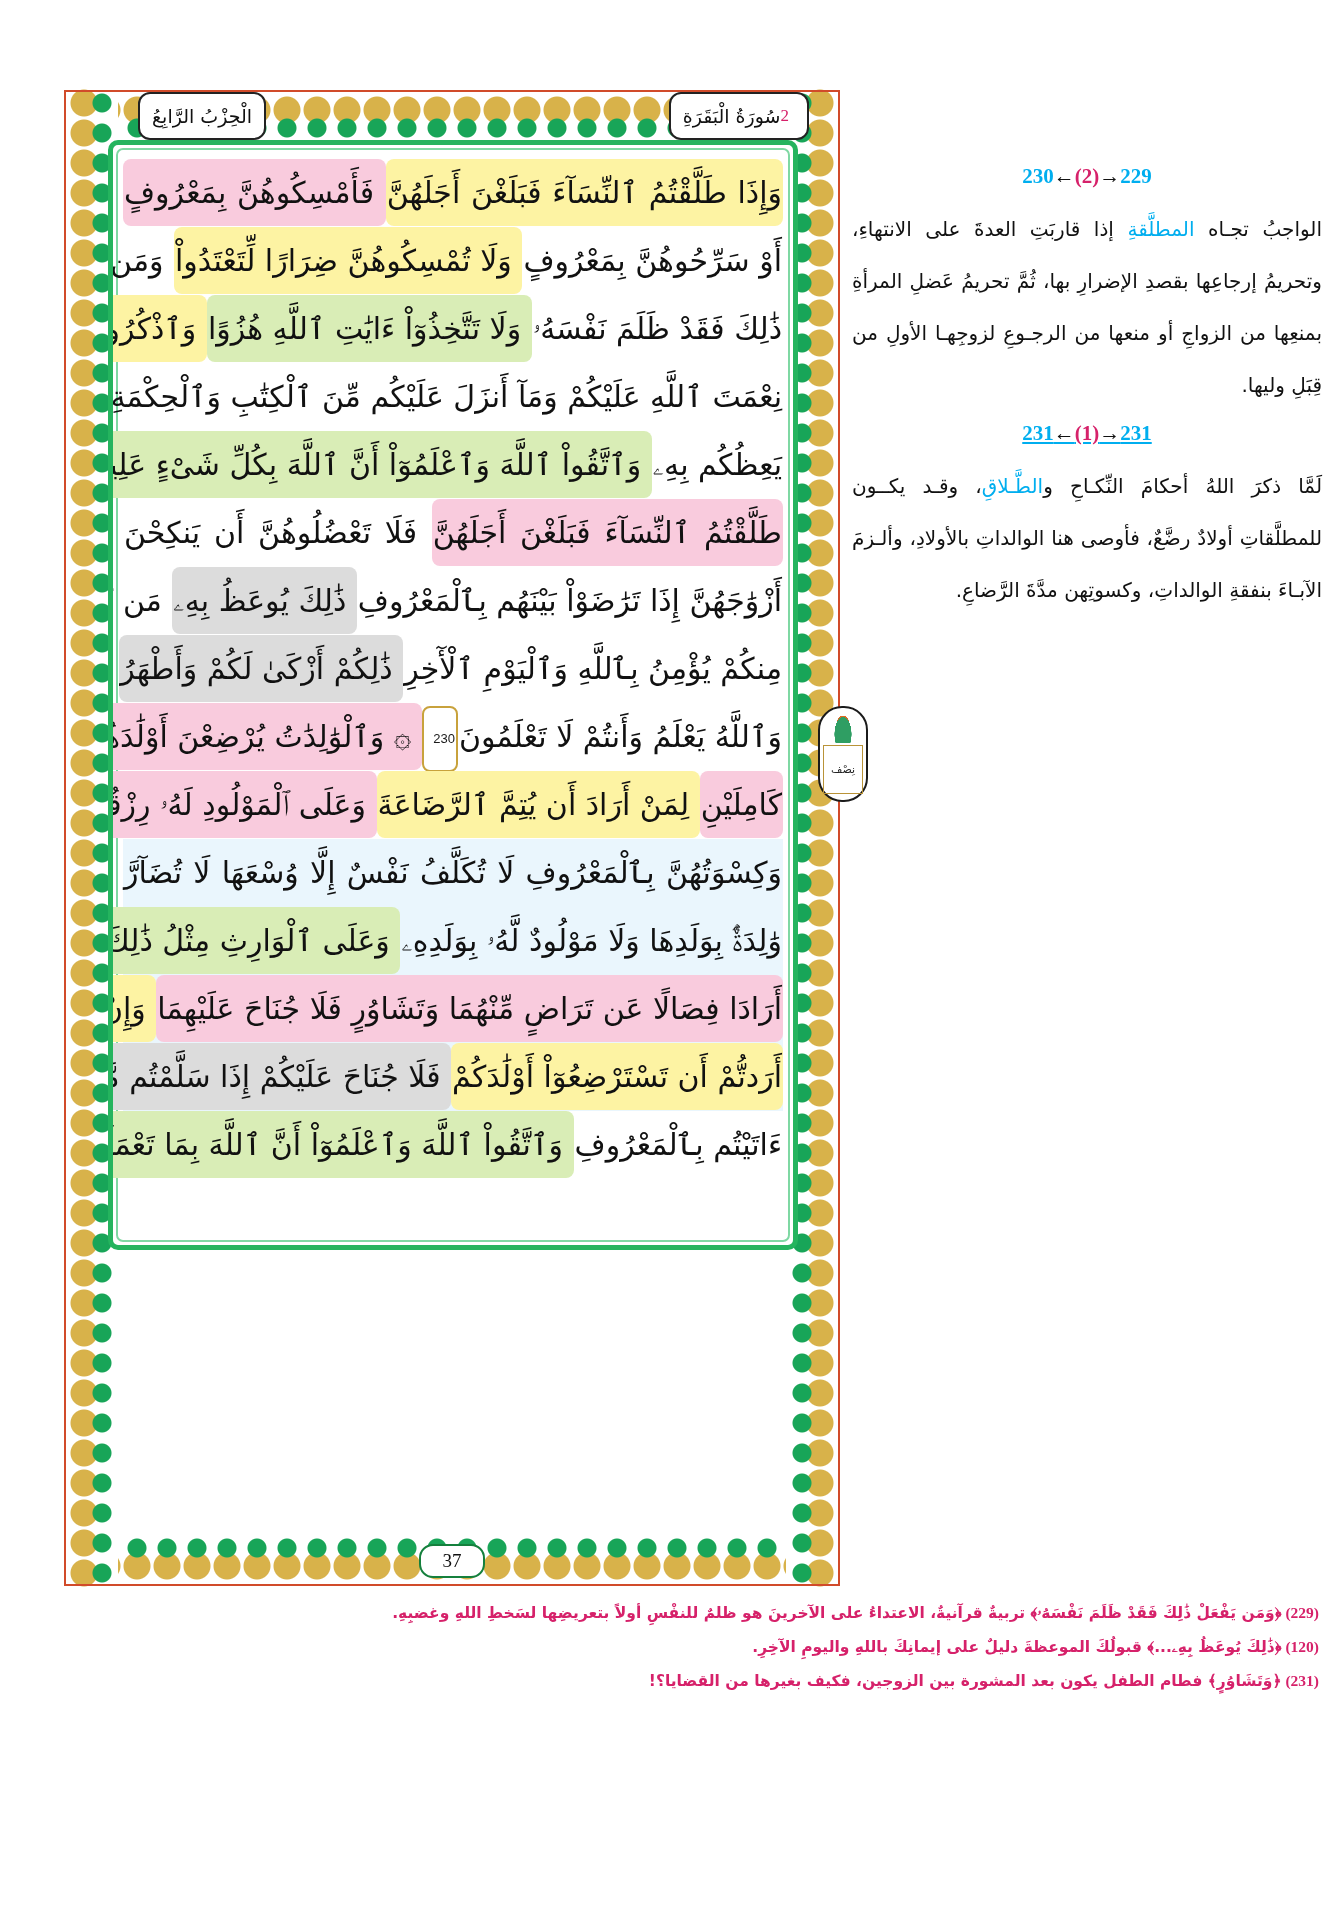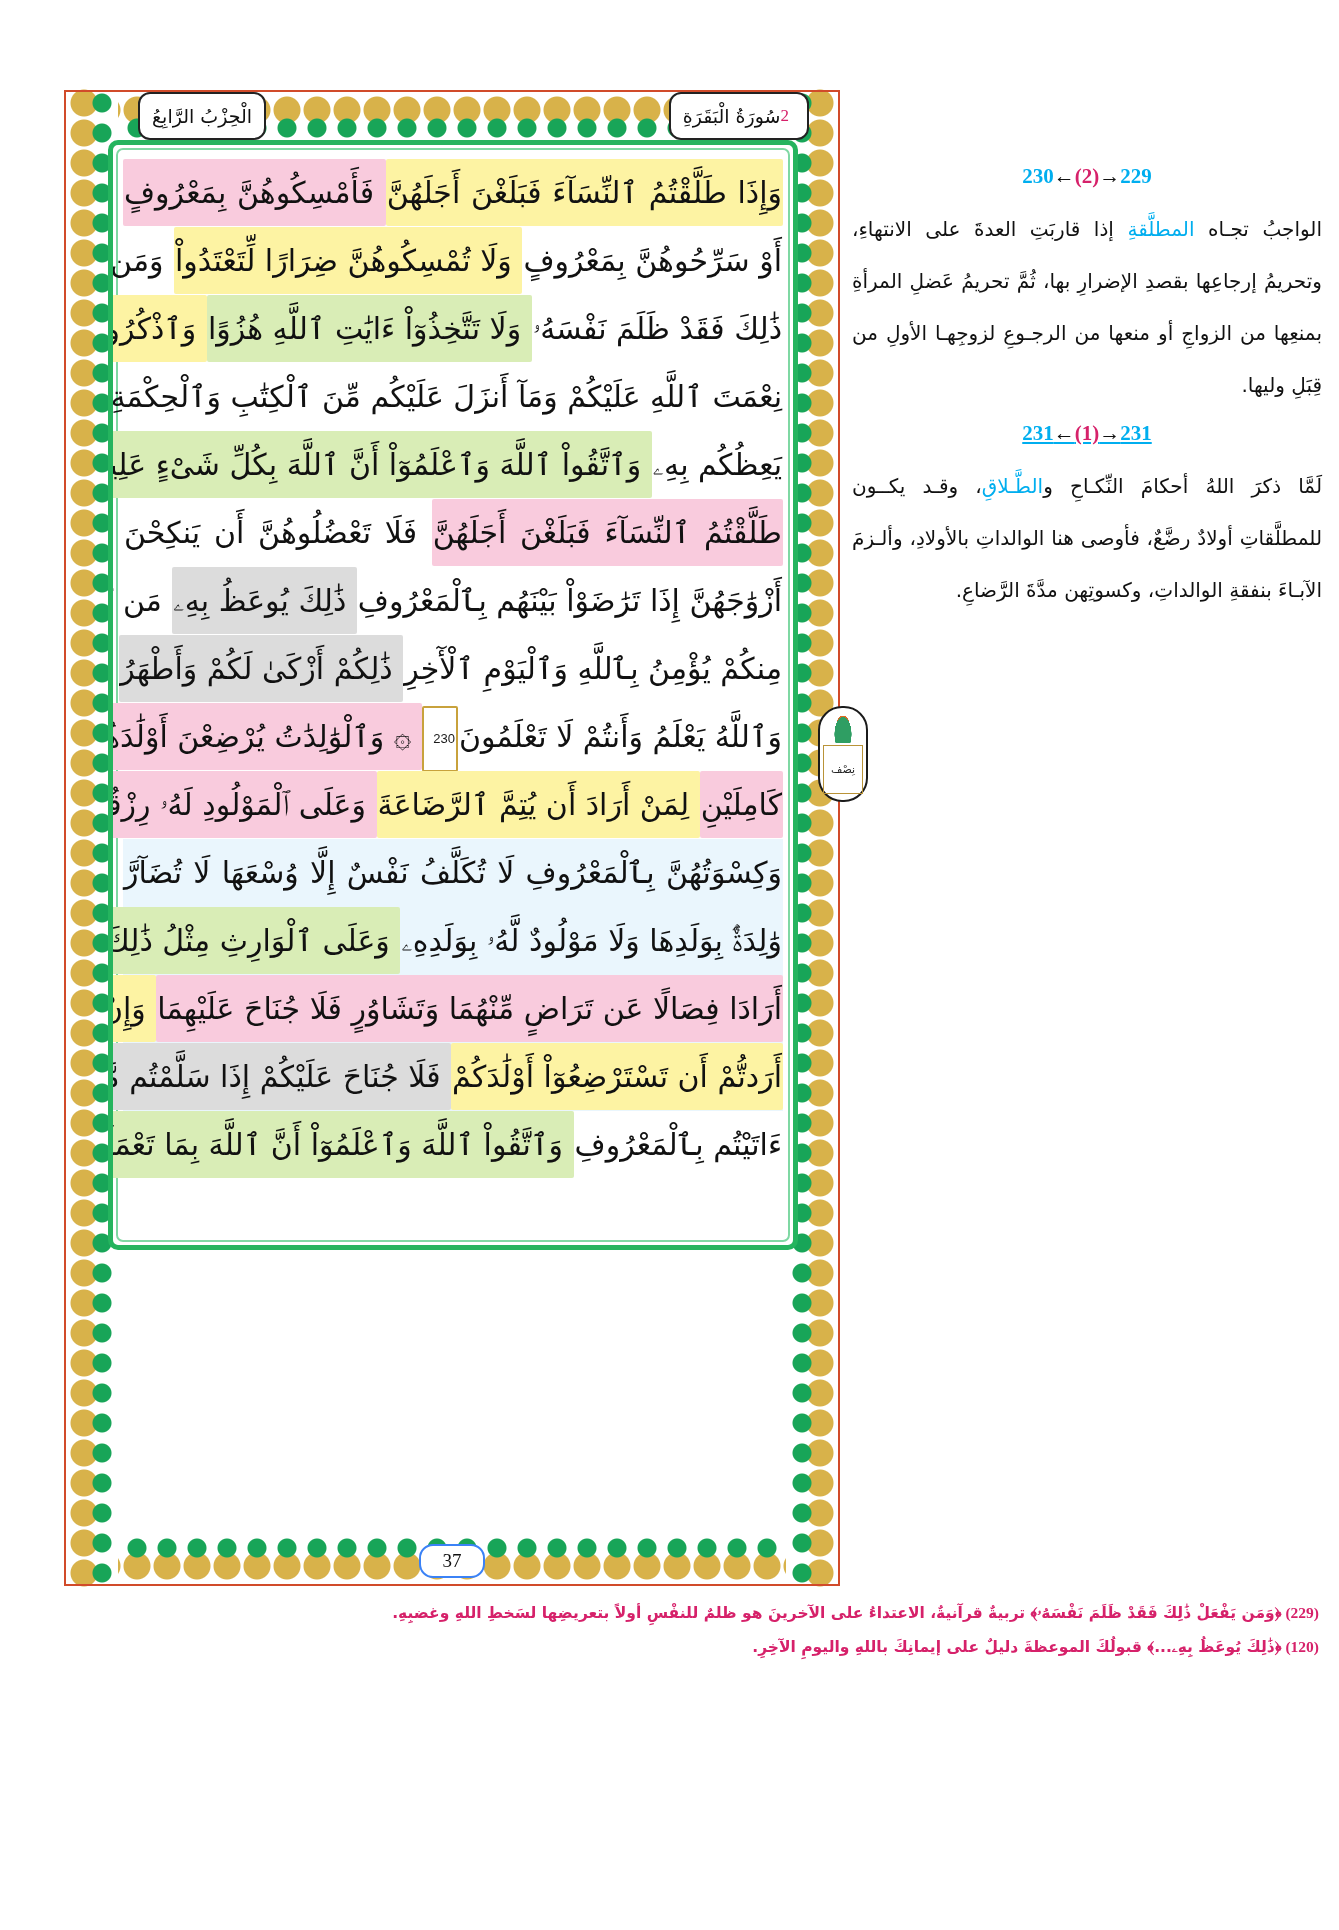--- a/index.html
+++ b/index.html
@@ -85,21 +85,21 @@
     display:block;
     height:68px;line-height:68px;
     white-space:nowrap;
     direction:rtl;
     font-family:"DejaVu Sans","Liberation Sans",sans-serif;
     font-size:30px;
     color:#111111;
     text-align:center;
     letter-spacing:0px;
   }
-  .qline span{padding:16px 1px;border-radius:2px;}
+  .qline span{padding:16px 1px;border-radius:8px;}
   .hl-pink{background:#f9cbdd;}
   .hl-yellow{background:#fdf3a3;}
   .hl-green{background:#d9edb6;}
   .hl-gray{background:#dcdcdc;}
   .hl-none{background:transparent;}
 
   .line-bg-blue{background:#eaf6fd;}
 
   .ayah-num{
     display:inline-block;
@@ -113,21 +113,21 @@
     vertical-align:middle;
     font-family:"Liberation Sans",sans-serif;
   }
 
   
   .page-number{
     position:absolute;
     left:50%;transform:translateX(-50%);
     bottom:10px;
     width:62px;height:30px;line-height:30px;
-    border:2px solid #3b82f6;
+    border:2px solid #15803d;
     border-radius:14px;
     background:#ffffff;
     text-align:center;
     font-size:19px;color:#111;
     font-family:"Liberation Serif",serif;
   }
 
   
   .cartouche{
     position:absolute;
@@ -273,15 +273,16 @@
   <div class="tafsir-col" id="tafsir-col">
       <div class="verse-range"><span>230</span><span class="arw">←</span><span class="grp">(2)</span><span class="arw">→</span><span>229</span></div>
       <div class="tafsir-body"><span>الواجبُ تجـاه </span><span class="kw">المطلَّقةِ</span><span> إذا قاربَتِ العدةَ على الانتهاءِ، وتحريمُ إرجاعِها بقصدِ الإضرارِ بها، ثُمَّ تحريمُ عَضلِ المرأةِ بمنعِها من الزواجِ أو منعها من الرجـوعِ لزوجِهـا الأولِ من قِبَلِ وليها.</span></div>
       <div class="verse-range blk2"><span>231</span><span class="arw">←</span><span class="grp">(1)</span><span class="arw">→</span><span>231</span></div>
       <div class="tafsir-body"><span>لَمَّا ذكرَ اللهُ أحكامَ النِّكـاحِ و</span><span class="kw">الطَّـلاقِ</span><span>، وقـد يكــون للمطلَّقاتِ أولادٌ رضَّعٌ، فأوصى هنا الوالداتِ بالأولادِ، وألـزمَ الآبـاءَ بنفقةِ الوالداتِ، وكسوتِهن مدَّةَ الرَّضاعِ.</span></div>
     </div>
 
   <div class="footnotes" id="footnotes">
       <div class="fnote"><span class="fn-idx">(229) </span><span>﴿وَمَن يَفْعَلْ ذَٰلِكَ فَقَدْ ظَلَمَ نَفْسَهُۥ﴾ تربيةٌ قرآنيةٌ، الاعتداءُ على الآخرينَ هو ظلمٌ للنفْسِ أولاً بتعريضِها لسَخطِ اللهِ وغضبِهِ.</span></div>
       <div class="fnote"><span class="fn-idx">(120) </span><span>﴿ذَٰلِكَ يُوعَظُ بِهِۦ...﴾ قبولُكَ الموعظةَ دليلٌ على إيمانِكَ باللهِ واليومِ الآخِرِ.</span></div>
+      <div class="fnote"><span class="fn-idx">(231) </span><span>﴿وَتَشَاوُرٍ﴾ فطام الطفل يكون بعد المشورة بين الزوجين، فكيف بغيرها من القضايا؟!</span></div>
     </div>
 
 </div>
 
 </body></html>

